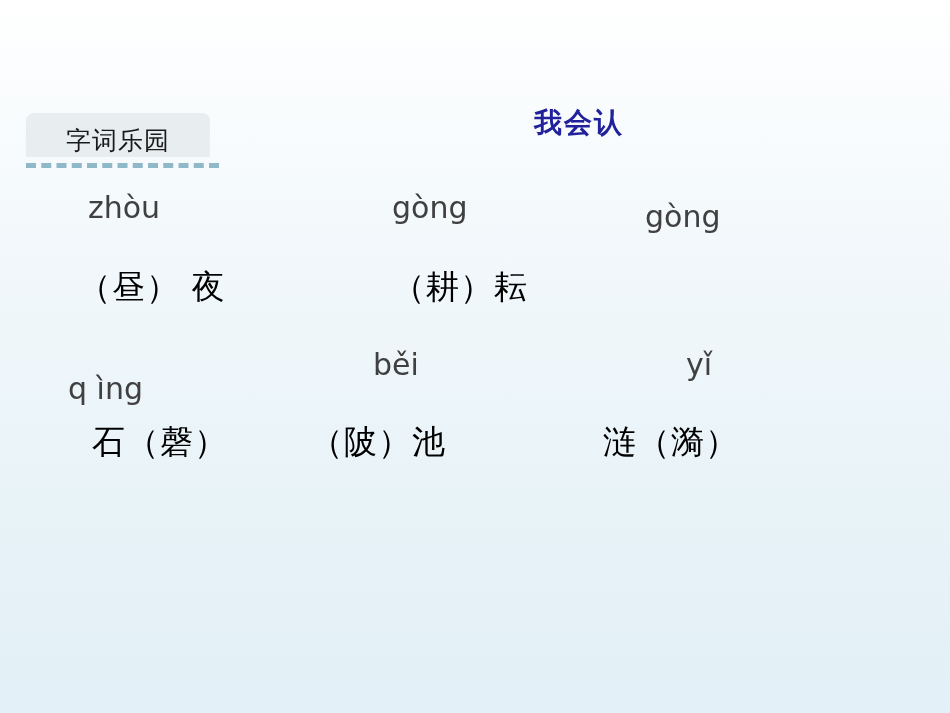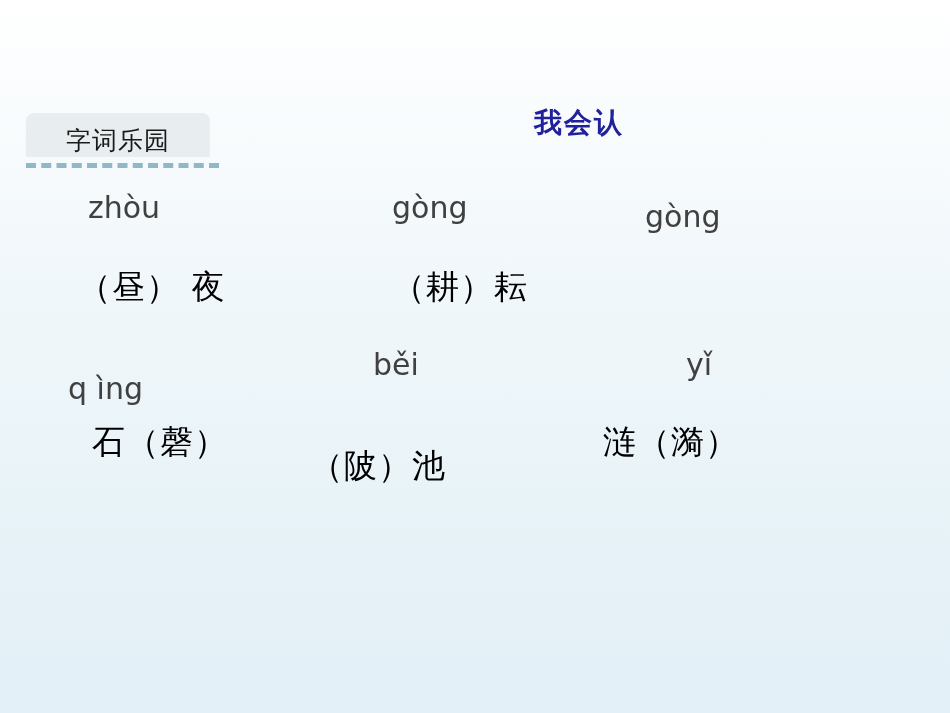--- a/index.html
+++ b/index.html
@@ -87,21 +87,21 @@
   .h-zhouye { left: 78px;  top: 265px; }
   .h-gengyun{ left: 392px; top: 265px; }
   .h-tigong { left: 640px; top: 265px; }
 
   
   .p-qing { left: 68px;  top: 347px; margin-top: 24px; }
   .p-bei  { left: 345px; top: 347px; margin-left: 28px; }
   .p-yi   { left: 686px; top: 347px; }
   
   .h-shiqing { left: 64px;  top: 420px; margin-left: 28px; }
-  .h-beichi  { left: 310px; top: 444px; }
+  .h-beichi  { left: 310px; top: 420px; }
   .h-lianyi  { left: 565px; top: 420px; margin-left: 38px; }
 </style>
 </head>
 <body>
 
 <div class="slide">
 
   <div class="tab">
     <span class="tab-label">字词乐园</span>
   </div>

